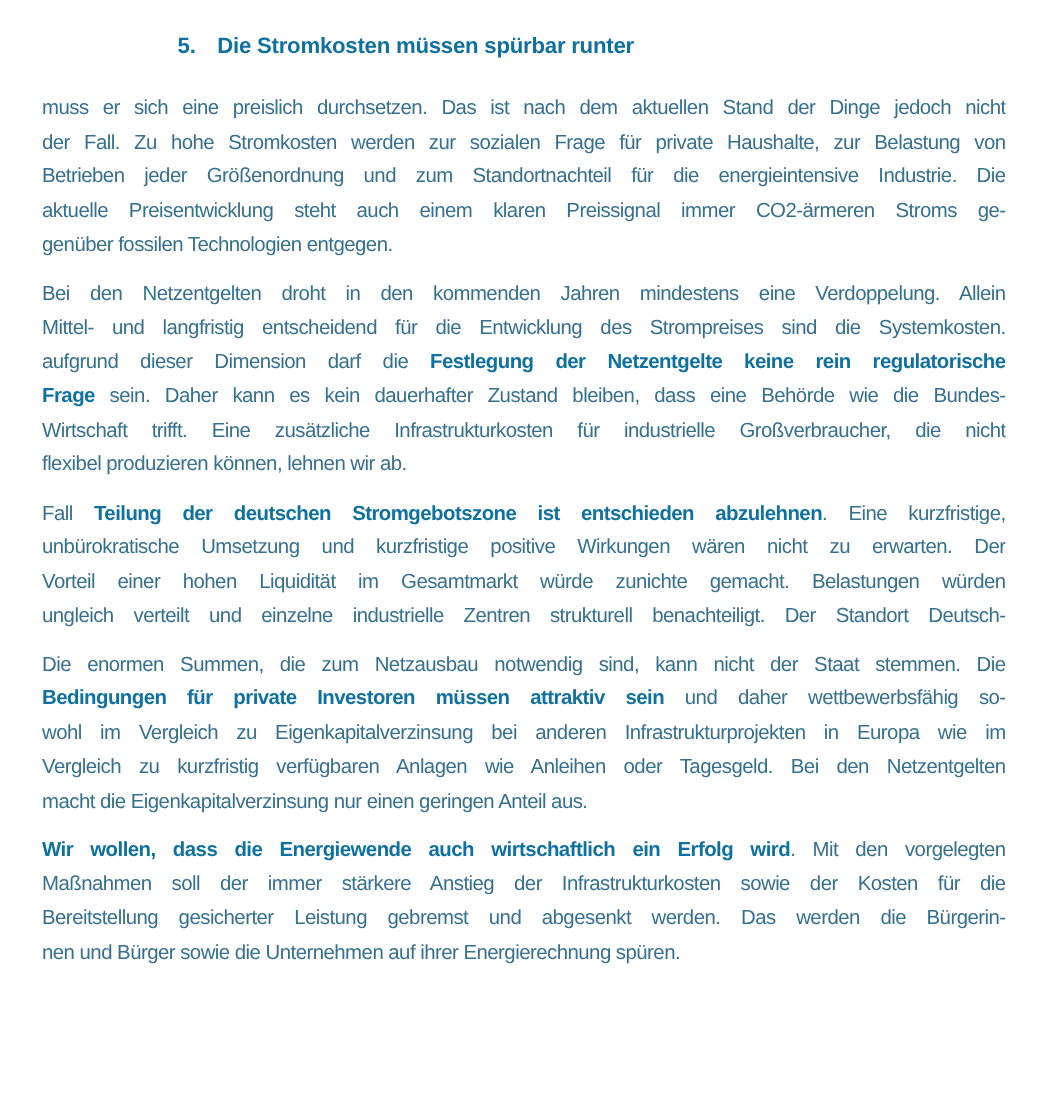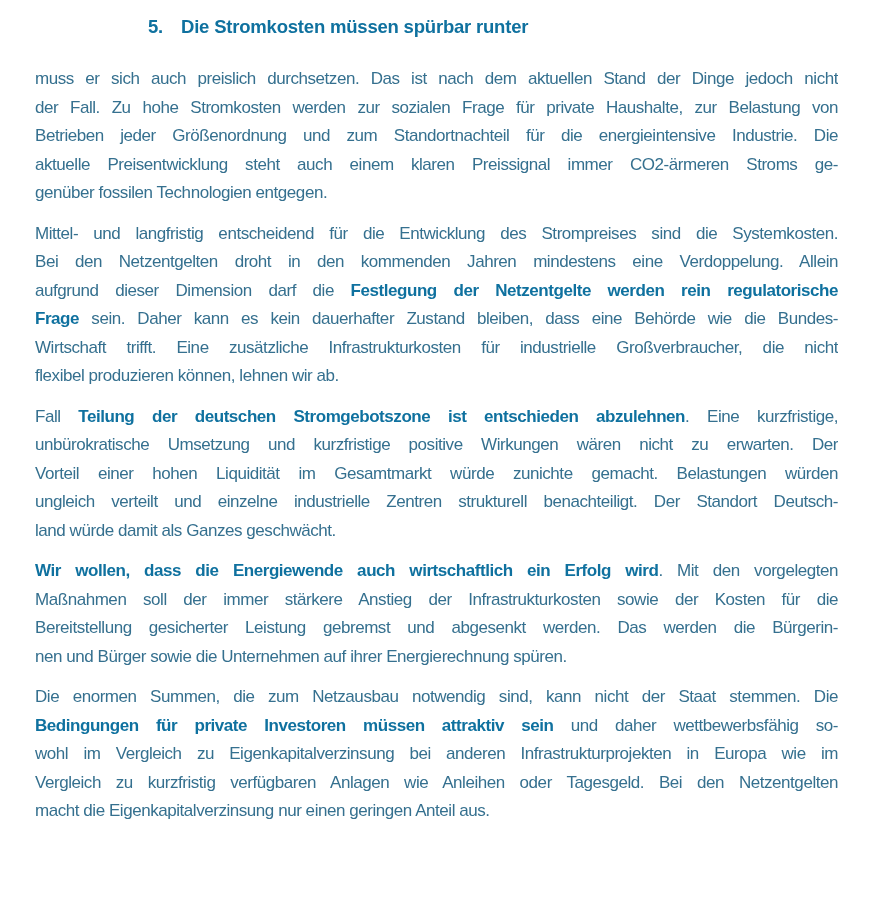--- a/index.html
+++ b/index.html
@@ -10,21 +10,21 @@
   .page {
     position: relative;
     width: 871px;
     height: 923px;
     background: #ffffff;
     overflow: hidden;
     font-family: "Liberation Sans", sans-serif;
   }
   .heading {
     margin: 0;
-    padding: 15px 0 0 148px;
+    padding: 26px 0 0 148px;
     font-size: 18.5px;
     font-weight: bold;
     line-height: 24px;
     letter-spacing: -0.2px;
     color: #0f719f;
   }
   .hnum {
     display: inline-block;
     width: 33px;
   }
@@ -55,48 +55,47 @@
     color: #0f719f;
   }
 </style>
 </head>
 <body>
 
 <div class="page">
   <h1 class="heading"><span class="hnum">5.</span><span>Die Stromkosten müssen spürbar runter</span></h1>
   <div class="doc-body" id="doc-body">
       <div class="para">
-        <div class="line"><span>muss er sich auch preislich durchsetzen. Das ist nach dem aktuellen Stand der Dinge jedoch nicht</span></div>
+        <div class="line"><span>muss er sich eine preislich durchsetzen. Das ist nach dem aktuellen Stand der Dinge jedoch nicht</span></div>
         <div class="line"><span>der Fall. Zu hohe Stromkosten werden zur sozialen Frage für private Haushalte, zur Belastung von</span></div>
         <div class="line"><span>Betrieben jeder Größenordnung und zum Standortnachteil für die energieintensive Industrie. Die</span></div>
         <div class="line"><span>aktuelle Preisentwicklung steht auch einem klaren Preissignal immer CO2-ärmeren Stroms ge-</span></div>
         <div class="line last"><span>genüber fossilen Technologien entgegen.</span></div>
       </div>
       <div class="para">
+        <div class="line"><span>Bei den Netzentgelten droht in den kommenden Jahren mindestens eine Verdoppelung. Allein</span></div>
         <div class="line"><span>Mittel- und langfristig entscheidend für die Entwicklung des Strompreises sind die Systemkosten.</span></div>
-        <div class="line"><span>Bei den Netzentgelten droht in den kommenden Jahren mindestens eine Verdoppelung. Allein</span></div>
-        <div class="line"><span>aufgrund dieser Dimension darf die </span><span class="b">Festlegung der Netzentgelte werden rein regulatorische</span></div>
+        <div class="line"><span>aufgrund dieser Dimension darf die </span><span class="b">Festlegung der Netzentgelte keine rein regulatorische</span></div>
         <div class="line"><span class="b">Frage</span><span> sein. Daher kann es kein dauerhafter Zustand bleiben, dass eine Behörde wie die Bundes-</span></div>
         <div class="line"><span>Wirtschaft trifft. Eine zusätzliche Infrastrukturkosten für industrielle Großverbraucher, die nicht</span></div>
         <div class="line last"><span>flexibel produzieren können, lehnen wir ab.</span></div>
       </div>
       <div class="para">
         <div class="line"><span>Fall </span><span class="b">Teilung der deutschen Stromgebotszone ist entschieden abzulehnen</span><span>. Eine kurzfristige,</span></div>
         <div class="line"><span>unbürokratische Umsetzung und kurzfristige positive Wirkungen wären nicht zu erwarten. Der</span></div>
         <div class="line"><span>Vorteil einer hohen Liquidität im Gesamtmarkt würde zunichte gemacht. Belastungen würden</span></div>
         <div class="line"><span>ungleich verteilt und einzelne industrielle Zentren strukturell benachteiligt. Der Standort Deutsch-</span></div>
-        <div class="line last"><span>land würde damit als Ganzes geschwächt.</span></div>
-      </div>
-      <div class="para">
-        <div class="line"><span class="b">Wir wollen, dass die Energiewende auch wirtschaftlich ein Erfolg wird</span><span>. Mit den vorgelegten</span></div>
-        <div class="line"><span>Maßnahmen soll der immer stärkere Anstieg der Infrastrukturkosten sowie der Kosten für die</span></div>
-        <div class="line"><span>Bereitstellung gesicherter Leistung gebremst und abgesenkt werden. Das werden die Bürgerin-</span></div>
-        <div class="line last"><span>nen und Bürger sowie die Unternehmen auf ihrer Energierechnung spüren.</span></div>
       </div>
       <div class="para">
         <div class="line"><span>Die enormen Summen, die zum Netzausbau notwendig sind, kann nicht der Staat stemmen. Die</span></div>
         <div class="line"><span class="b">Bedingungen für private Investoren müssen attraktiv sein</span><span> und daher wettbewerbsfähig so-</span></div>
         <div class="line"><span>wohl im Vergleich zu Eigenkapitalverzinsung bei anderen Infrastrukturprojekten in Europa wie im</span></div>
         <div class="line"><span>Vergleich zu kurzfristig verfügbaren Anlagen wie Anleihen oder Tagesgeld. Bei den Netzentgelten</span></div>
         <div class="line last"><span>macht die Eigenkapitalverzinsung nur einen geringen Anteil aus.</span></div>
       </div>
+      <div class="para">
+        <div class="line"><span class="b">Wir wollen, dass die Energiewende auch wirtschaftlich ein Erfolg wird</span><span>. Mit den vorgelegten</span></div>
+        <div class="line"><span>Maßnahmen soll der immer stärkere Anstieg der Infrastrukturkosten sowie der Kosten für die</span></div>
+        <div class="line"><span>Bereitstellung gesicherter Leistung gebremst und abgesenkt werden. Das werden die Bürgerin-</span></div>
+        <div class="line last"><span>nen und Bürger sowie die Unternehmen auf ihrer Energierechnung spüren.</span></div>
+      </div>
     </div>
 </div>
 
 </body></html>

